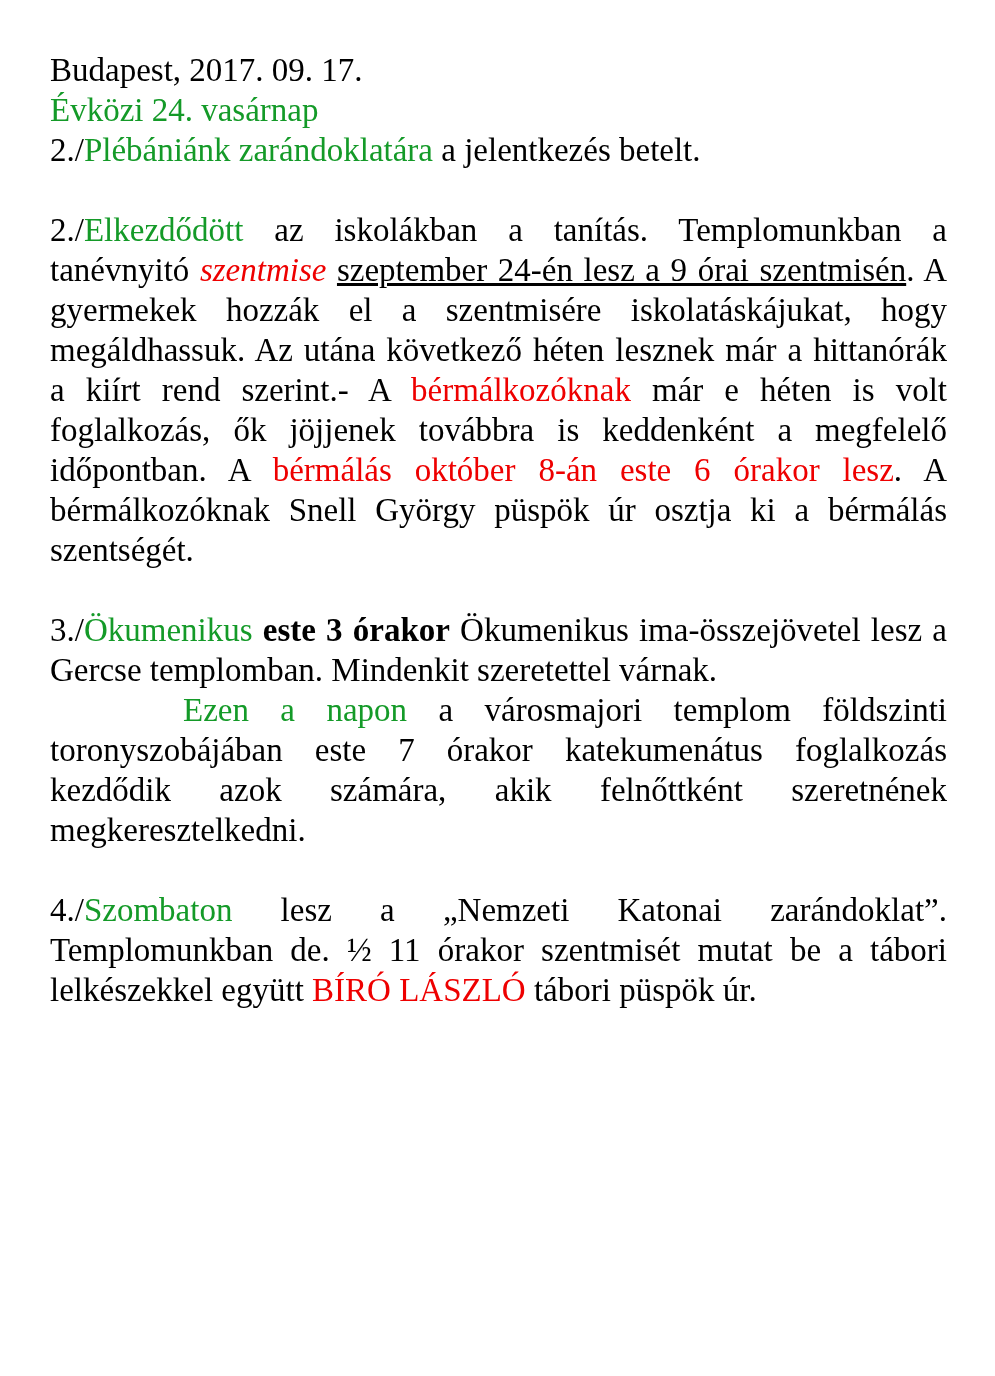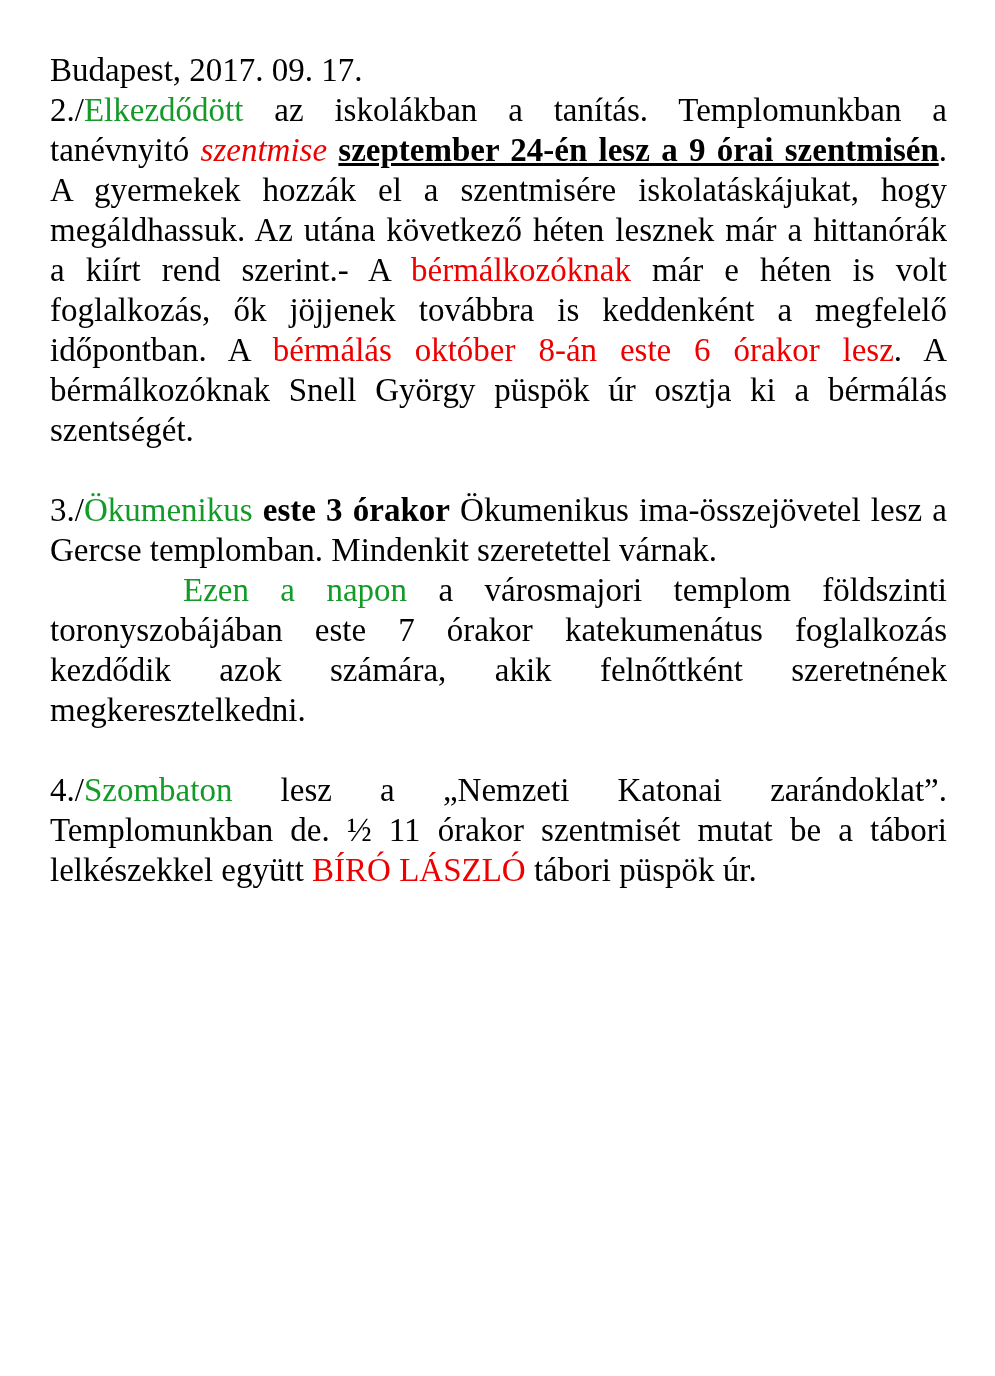--- a/index.html
+++ b/index.html
@@ -43,26 +43,28 @@
     text-align:justify;
     margin:0 0 40px 0;
   }
   .para.no-gap{margin-bottom:0;}
   .para.indented{text-indent:133px;}
   .para.last{margin-bottom:0;}
   .seg-black{color:var(--black);}
   .seg-green{color:var(--green);}
   .seg-red{color:var(--red);}
   .seg-bold{font-weight:bold;}
-  .seg-bold-underline{font-weight:bold;text-decoration:underline;}
+  .seg-bold-underline{font-weight:normal;text-decoration:underline;}
   .seg-red-bold-italic{color:var(--red);font-weight:normal;font-style:italic;}
 </style>
 </head>
 <body>
 
 <div class="page">
   <div class="hdr">Budapest, 2017. 09. 17.</div>
+  <div class="hdr green">Évközi 24. vasárnap</div>
 
+  <p class="para"><span class="seg-black">2./</span><span class="seg-green">Plébániánk zarándoklatára</span><span class="seg-black"> a jelentkezés betelt.</span></p>
   <p class="para"><span class="seg-black">2./</span><span class="seg-green">Elkezdődött</span><span class="seg-black"> az iskolákban a tanítás. Templomunkban a tanévnyitó </span><span class="seg-red-bold-italic">szentmise</span><span class="seg-black"> </span><span class="seg-bold-underline">szeptember 24-én lesz a 9 órai szentmisén</span><span class="seg-black">. A gyermekek hozzák el a szentmisére iskolatáskájukat, hogy megáldhassuk. Az utána következő héten lesznek már a hittanórák a kiírt rend szerint.- A </span><span class="seg-red">bérmálkozóknak</span><span class="seg-black"> már e héten is volt foglalkozás, ők jöjjenek továbbra is keddenként a megfelelő időpontban. A </span><span class="seg-red">bérmálás október 8-án este 6 órakor lesz</span><span class="seg-black">. A bérmálkozóknak Snell György püspök úr osztja ki a bérmálás szentségét.</span></p>
   <p class="para no-gap"><span class="seg-black">3./</span><span class="seg-green">Ökumenikus</span><span class="seg-black"> </span><span class="seg-bold">este 3 órakor</span><span class="seg-black"> Ökumenikus ima-összejövetel lesz a Gercse templomban. Mindenkit szeretettel várnak.</span></p>
   <p class="para indented"><span class="seg-green">Ezen a napon</span><span class="seg-black"> a városmajori templom földszinti toronyszobájában este 7 órakor katekumenátus foglalkozás kezdődik azok számára, akik felnőttként szeretnének megkeresztelkedni.</span></p>
   <p class="para last"><span class="seg-black">4./</span><span class="seg-green">Szombaton</span><span class="seg-black"> lesz a „Nemzeti Katonai zarándoklat”. Templomunkban de. ½ 11 órakor szentmisét mutat be a tábori lelkészekkel együtt </span><span class="seg-red">BÍRÓ LÁSZLÓ</span><span class="seg-black"> tábori püspök úr.</span></p>
 </div>
 
 </body></html>

